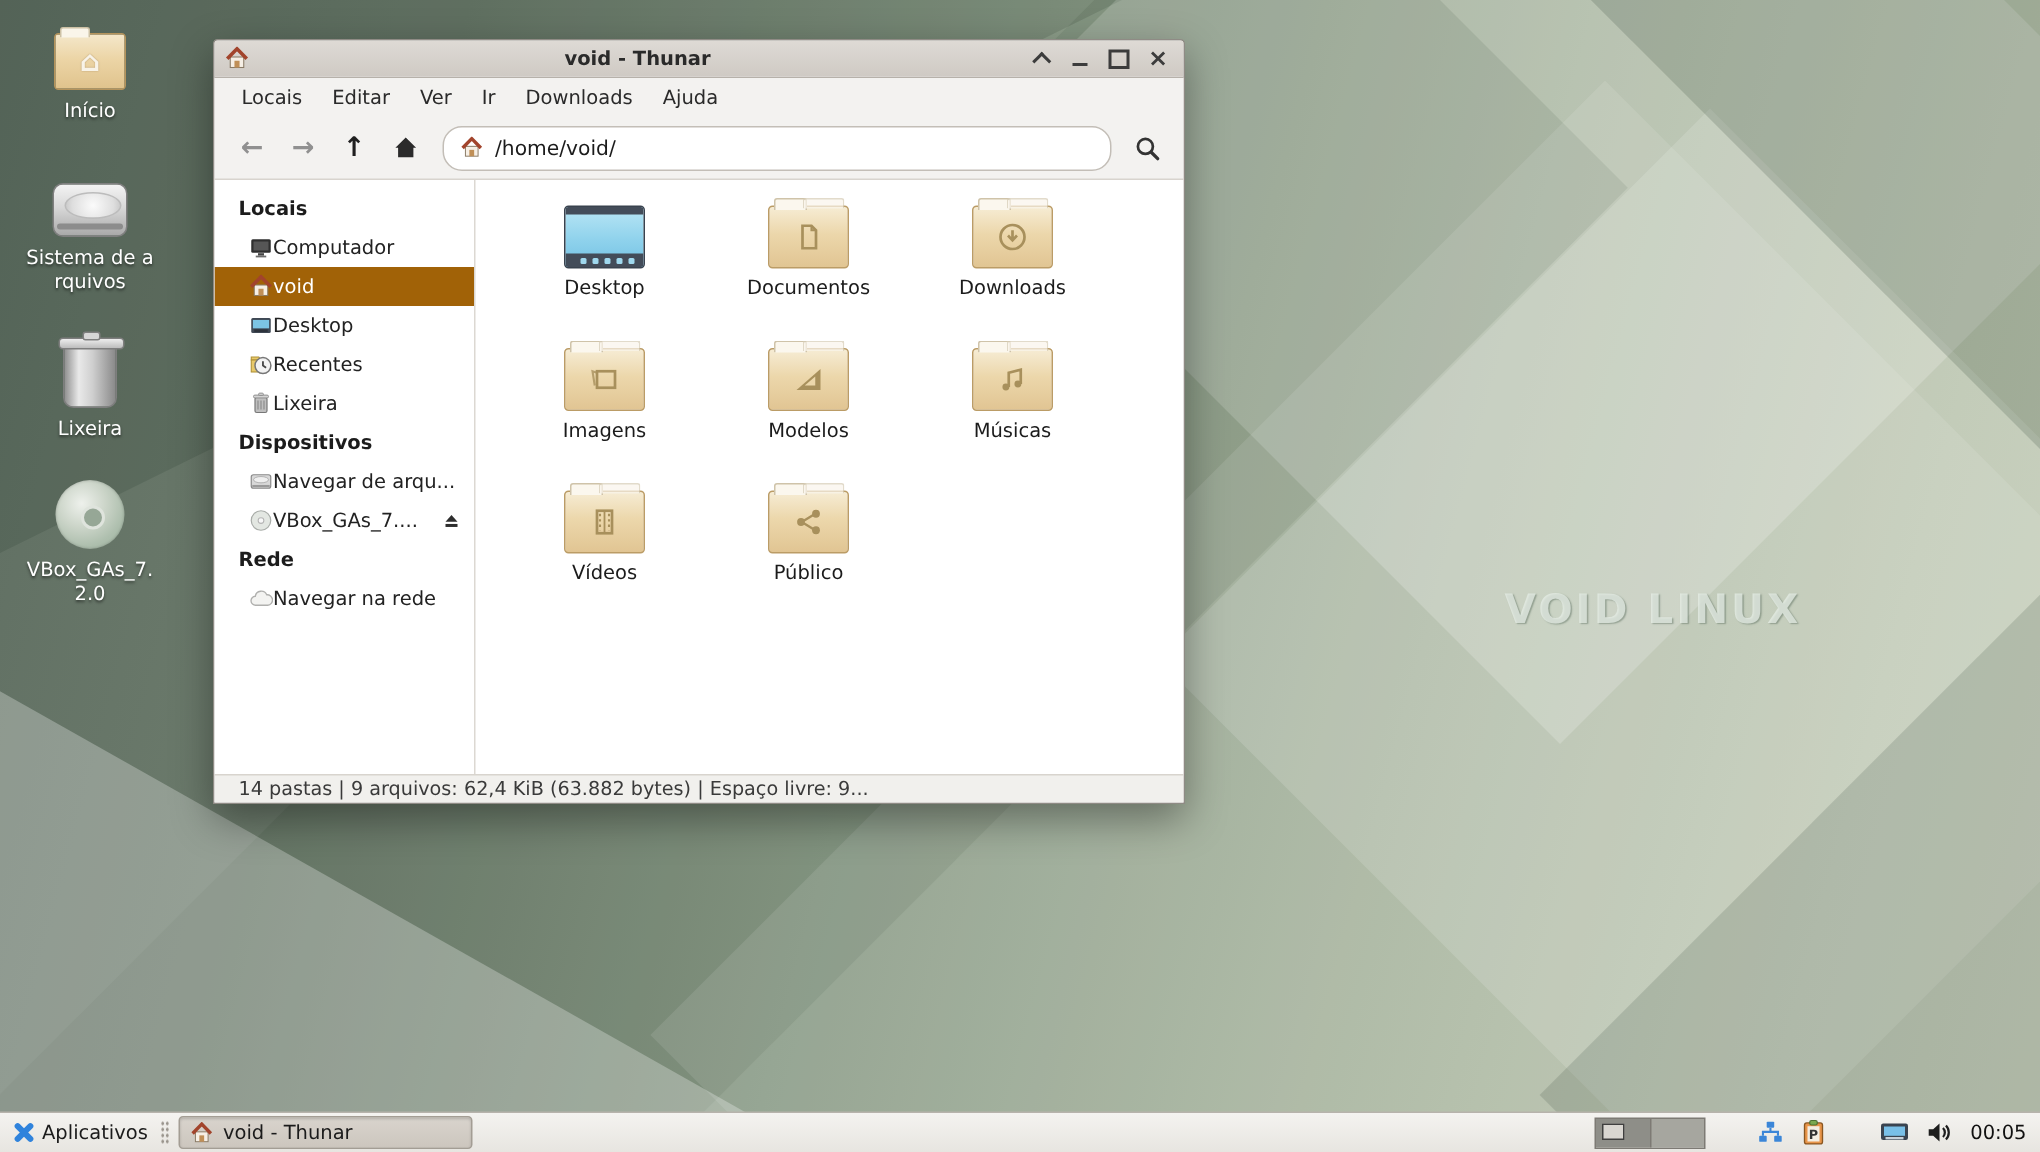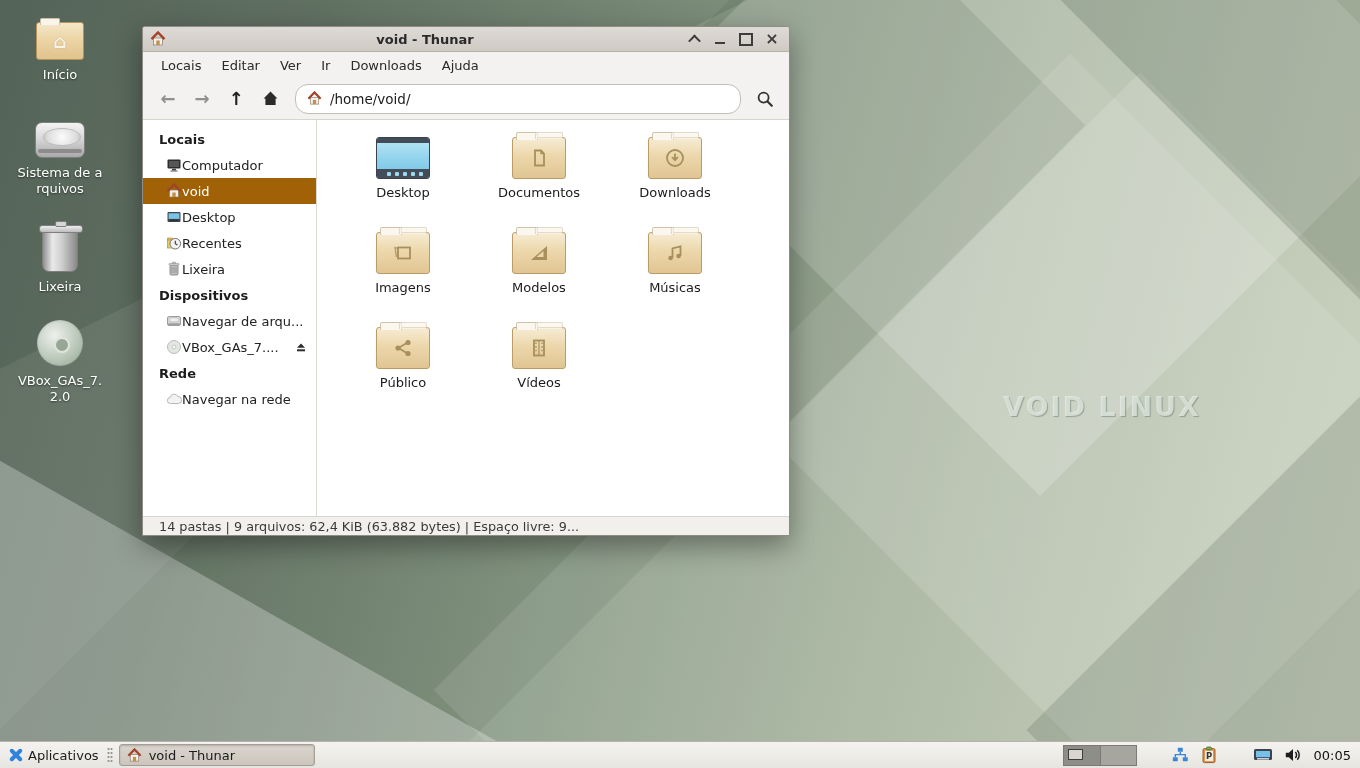--- a/index.html
+++ b/index.html
@@ -364,37 +364,37 @@
                   <path d="M8.5 16 V6.5 l8 -2 V14" fill="none" stroke="#a8905c" stroke-width="1.8"></path>
                   <circle cx="6.6" cy="16" r="2.3" fill="#a8905c"></circle>
                   <circle cx="14.6" cy="14" r="2.3" fill="#a8905c"></circle>
                 </svg>
             </div>
             <div class="file-label">Músicas</div>
           </div>
           <div class="file">
             <div class="folder">
               <svg width="22" height="22" viewBox="0 0 22 22">
+                  <rect x="6" y="3.5" width="10" height="15" fill="none" stroke="#a8905c" stroke-width="1.8"></rect>
+                  <path d="M11 3.5 V18.5" stroke="#a8905c" stroke-width="1.2"></path>
+                  <path d="M8 5.5 v11 M14 5.5 v11" stroke="#a8905c" stroke-width="1.4" stroke-dasharray="1.6 2"></path>
+                </svg>
+            </div>
+            <div class="file-label">Vídeos</div>
+          </div>
+          <div class="file">
+            <div class="folder">
+              <svg width="22" height="22" viewBox="0 0 22 22">
                   <path d="M6.5 11 L15.5 5.5 M6.5 11 L15.5 16.5" stroke="#a8905c" stroke-width="1.6"></path>
                   <circle cx="6" cy="11" r="2.6" fill="#a8905c"></circle>
                   <circle cx="16" cy="5.5" r="2.6" fill="#a8905c"></circle>
                   <circle cx="16" cy="16.5" r="2.6" fill="#a8905c"></circle>
                 </svg>
             </div>
             <div class="file-label">Público</div>
-          </div>
-          <div class="file">
-            <div class="folder">
-              <svg width="22" height="22" viewBox="0 0 22 22">
-                  <rect x="6" y="3.5" width="10" height="15" fill="none" stroke="#a8905c" stroke-width="1.8"></rect>
-                  <path d="M11 3.5 V18.5" stroke="#a8905c" stroke-width="1.2"></path>
-                  <path d="M8 5.5 v11 M14 5.5 v11" stroke="#a8905c" stroke-width="1.4" stroke-dasharray="1.6 2"></path>
-                </svg>
-            </div>
-            <div class="file-label">Vídeos</div>
           </div>
         </div>
       </div>
     </div>
 
     <div class="statusbar">
       <span>14 pastas  |  9 arquivos: 62,4 KiB (63.882 bytes)  |  Espaço livre: 9...</span>
     </div>
   </div>
 

